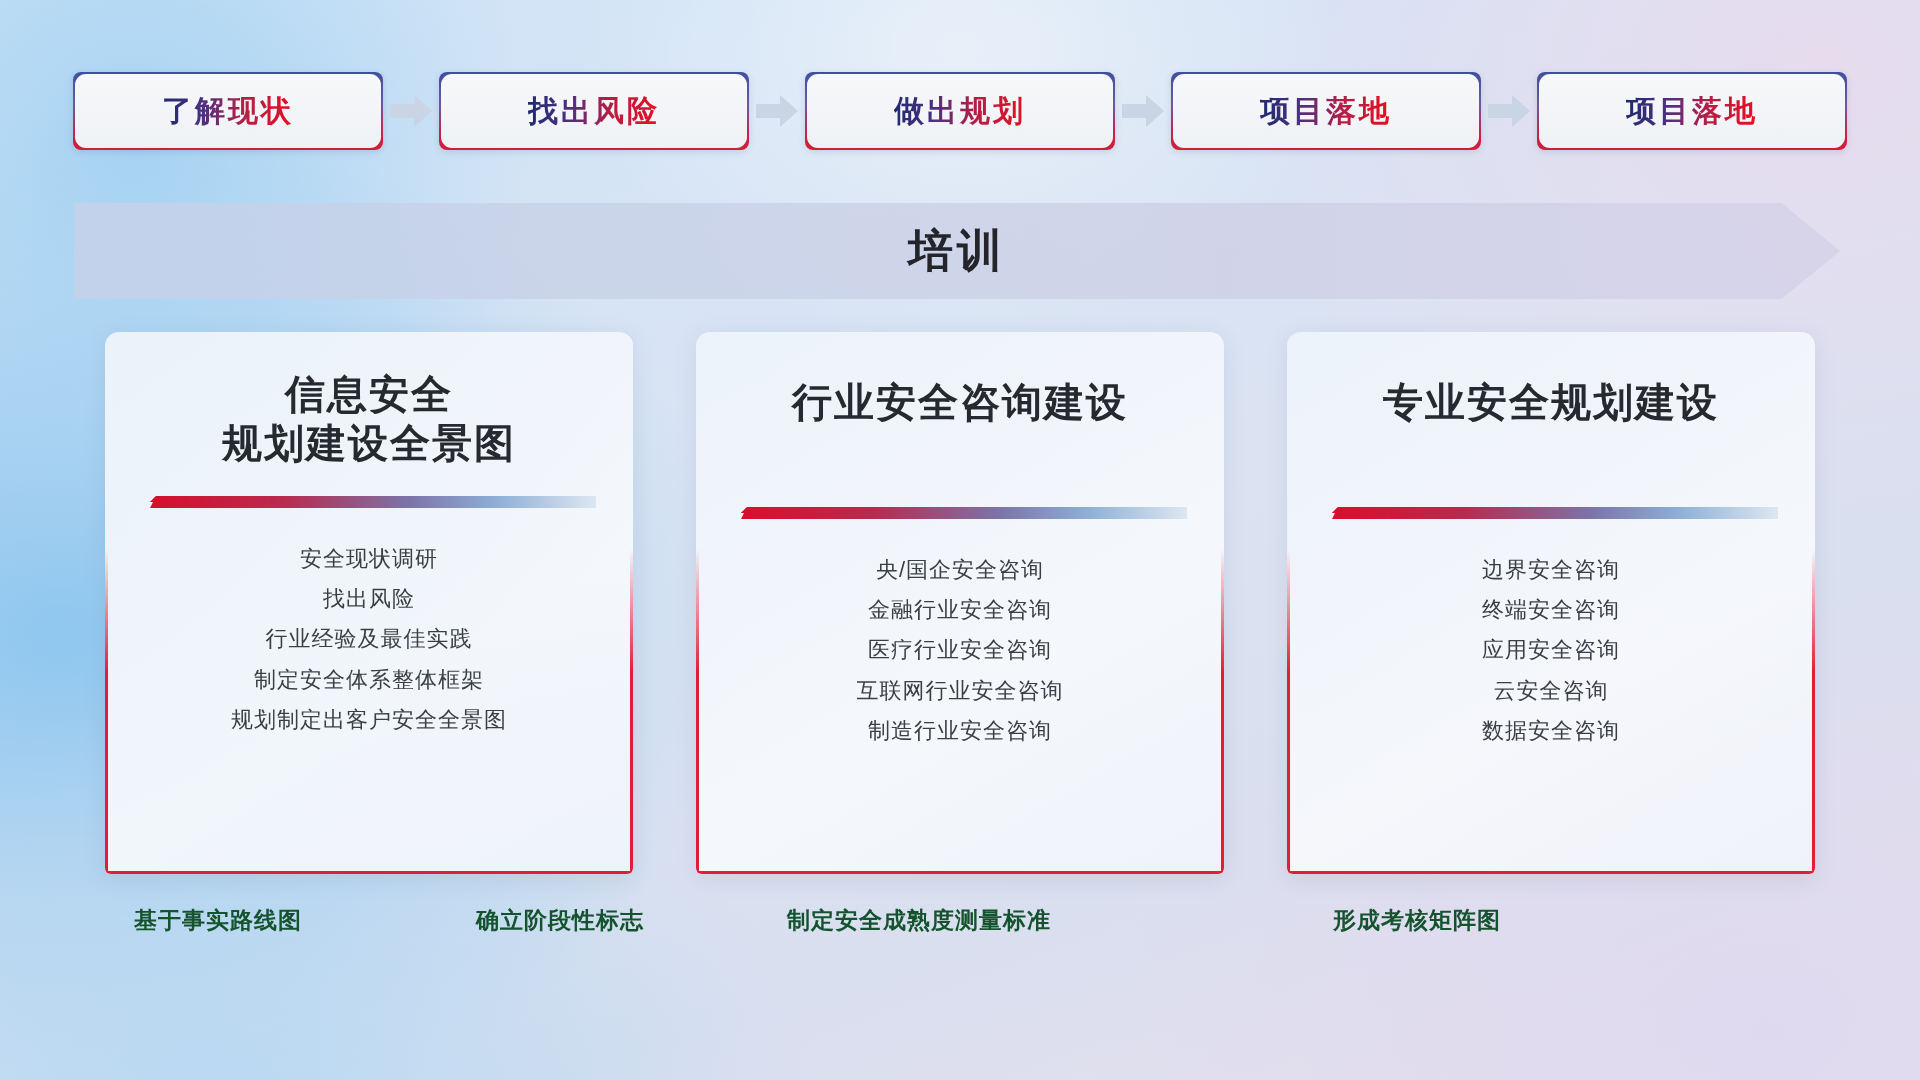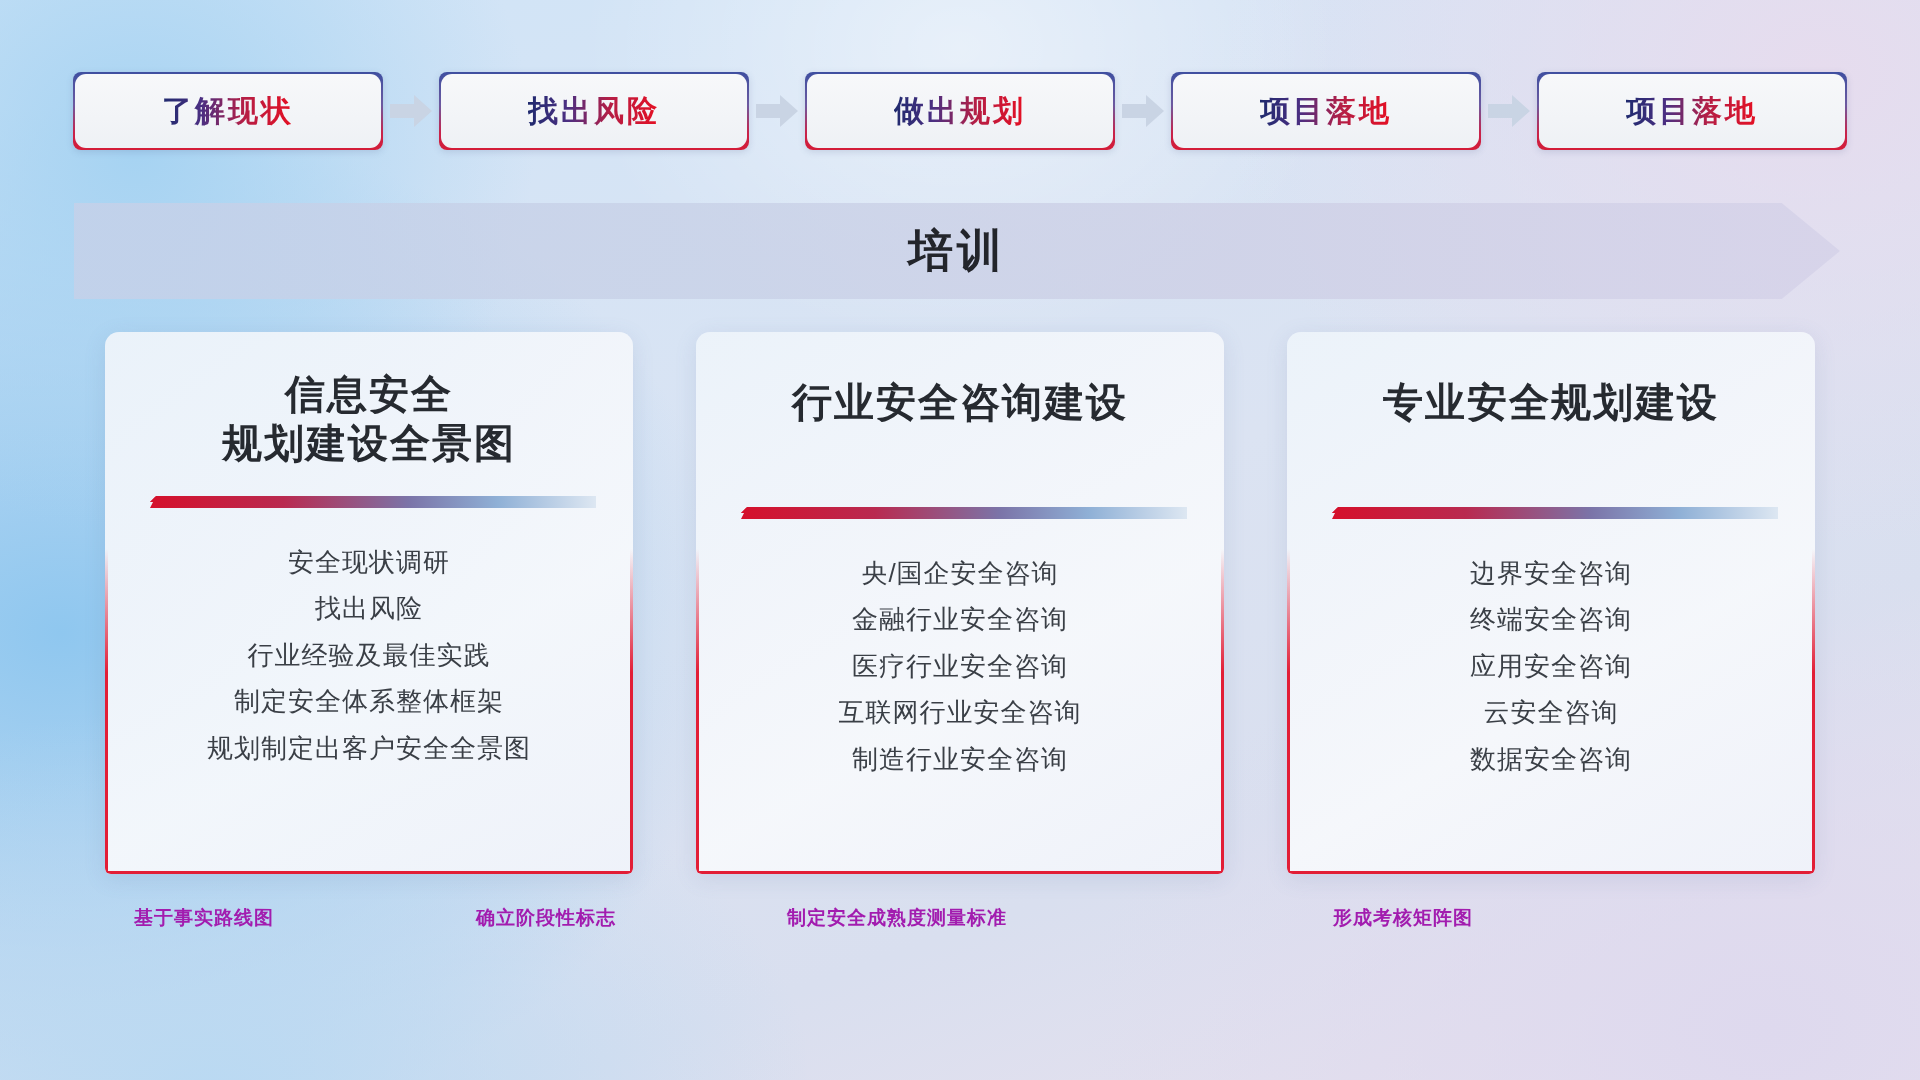--- a/index.html
+++ b/index.html
@@ -75,25 +75,25 @@
   .card::after{right:0;}
   .card-edge-bottom{position:absolute;left:0;right:0;bottom:0;height:3px;background:#e21e36;}
   .card-title{
     margin-top:46px;font-size:40px;font-weight:bold;color:#262a30;text-align:center;
     line-height:1.22;letter-spacing:2px;
   }
   .card-title.two-line{margin-top:38px;}
   .divider{position:relative;width:454px;height:22px;margin-top:26px;}
   .divider svg{display:block;}
   .card-list{margin-top:26px;display:flex;flex-direction:column;align-items:center;gap:6px;}
-  .card-item{font-size:26px;color:#3a3f46;line-height:1.56;letter-spacing:1px;white-space:nowrap;}
+  .card-item{font-size:22px;color:#3a3f46;line-height:1.56;letter-spacing:1px;white-space:nowrap;}
 
   
   #notes{position:absolute;left:0;top:905px;width:1920px;height:60px;z-index:3;}
-  .note{position:absolute;font-size:19px;font-weight:bold;color:#a21caf;letter-spacing:1px;white-space:nowrap;}
+  .note{position:absolute;font-size:23px;font-weight:bold;color:#14532d;letter-spacing:1px;white-space:nowrap;}
   .n0{left:134px;}
   .n1{left:476px;}
   .n2{left:787px;}
   .n3{left:1333px;}
 </style>
 </head>
 <body>
 
 <div id="bg">
   <div class="l1"></div>

